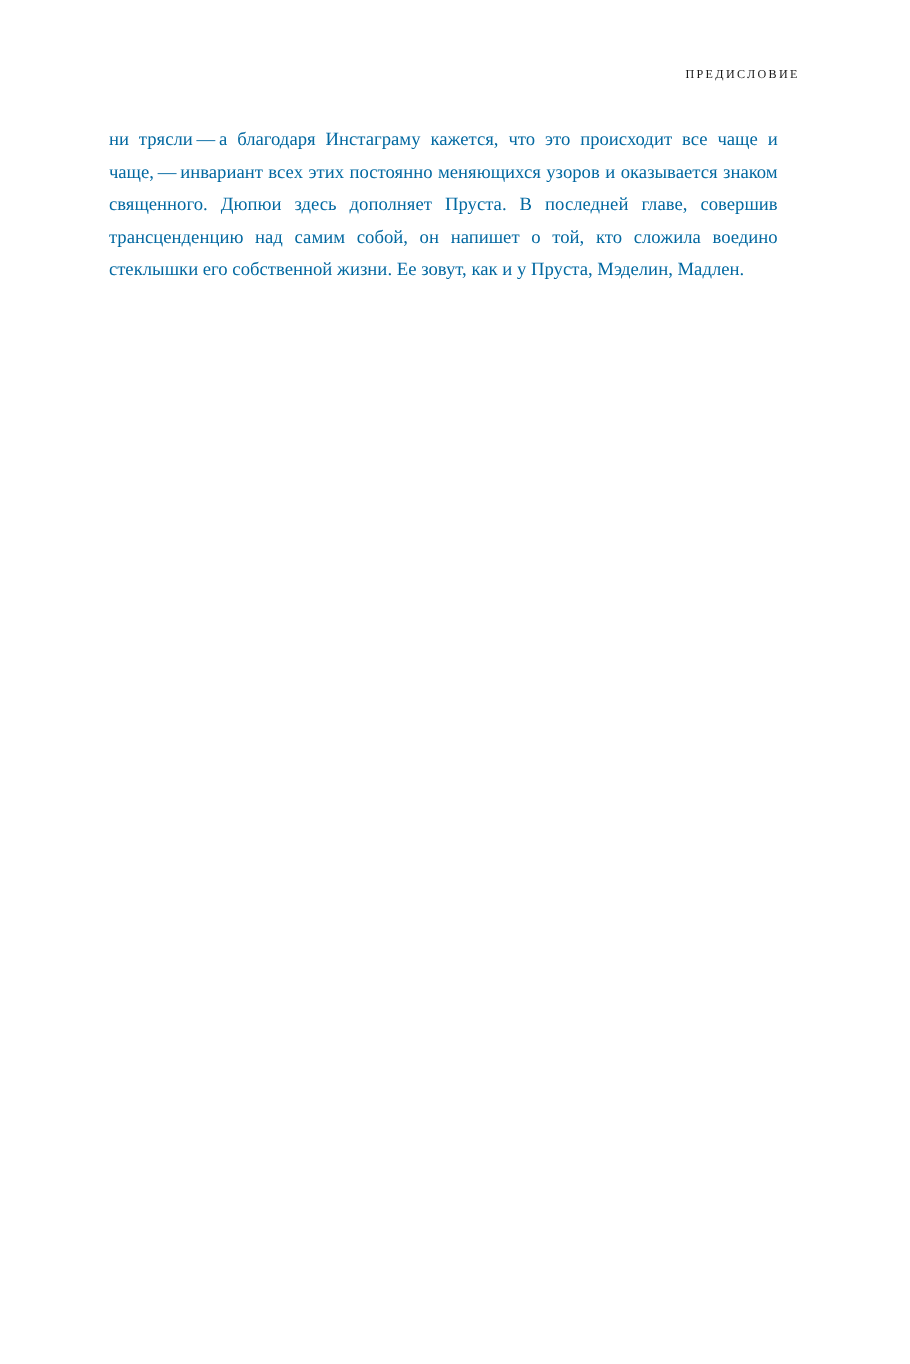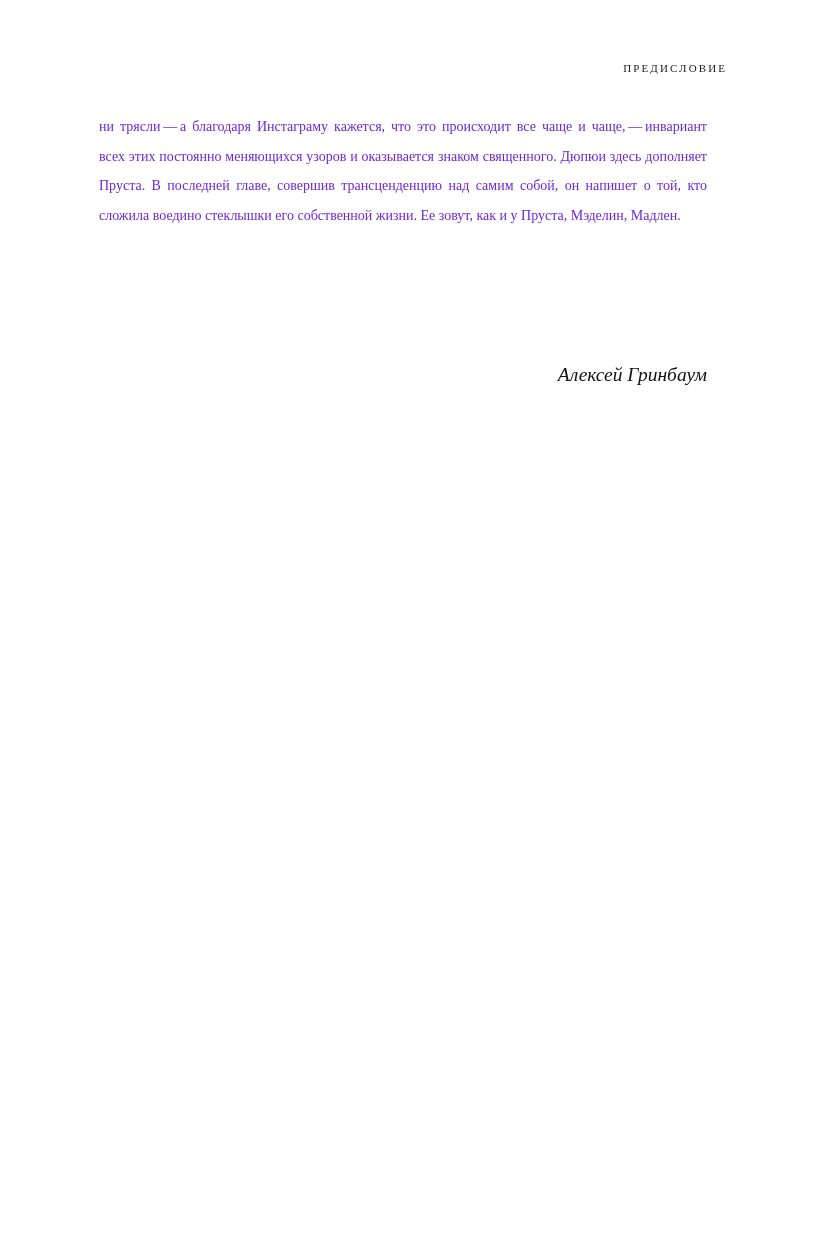--- a/index.html
+++ b/index.html
@@ -28,25 +28,25 @@
     white-space: nowrap;
   }
   .text-block {
     position: absolute;
     top: 112px;
     left: 99px;
     width: 608px;
   }
   .body-par {
     margin: 0;
-    font-size: 14px;
+    font-size: 17px;
     line-height: 29.6px;
     text-align: justify;
     text-justify: inter-word;
-    color: #6d28d9;
+    color: #0369a1;
     hyphens: manual;
   }
   .signature {
     position: absolute;
     top: 362px;
     left: 99px;
     width: 608px;
     text-align: right;
     font-style: italic;
     font-size: 19.5px;
@@ -58,15 +58,14 @@
 <body>
 
 <div class="page">
 
   <div class="running-head">ПРЕДИСЛОВИЕ</div>
 
   <div class="text-block">
     <p class="body-par">ни трясли — а благодаря Инстаграму кажется, что это происходит все чаще и чаще, — инвариант всех этих постоянно меняющихся узоров и оказывается знаком священного. Дюпюи здесь дополняет Пруста. В последней главе, совершив трансценденцию над самим собой, он напишет о той, кто сложила воедино стеклышки его собственной жизни. Ее зовут, как и у Пруста, Мэделин, Мадлен.</p>
   </div>
 
-  <div class="signature">Алексей Гринбаум</div>
 
 </div>
 
 </body></html>

